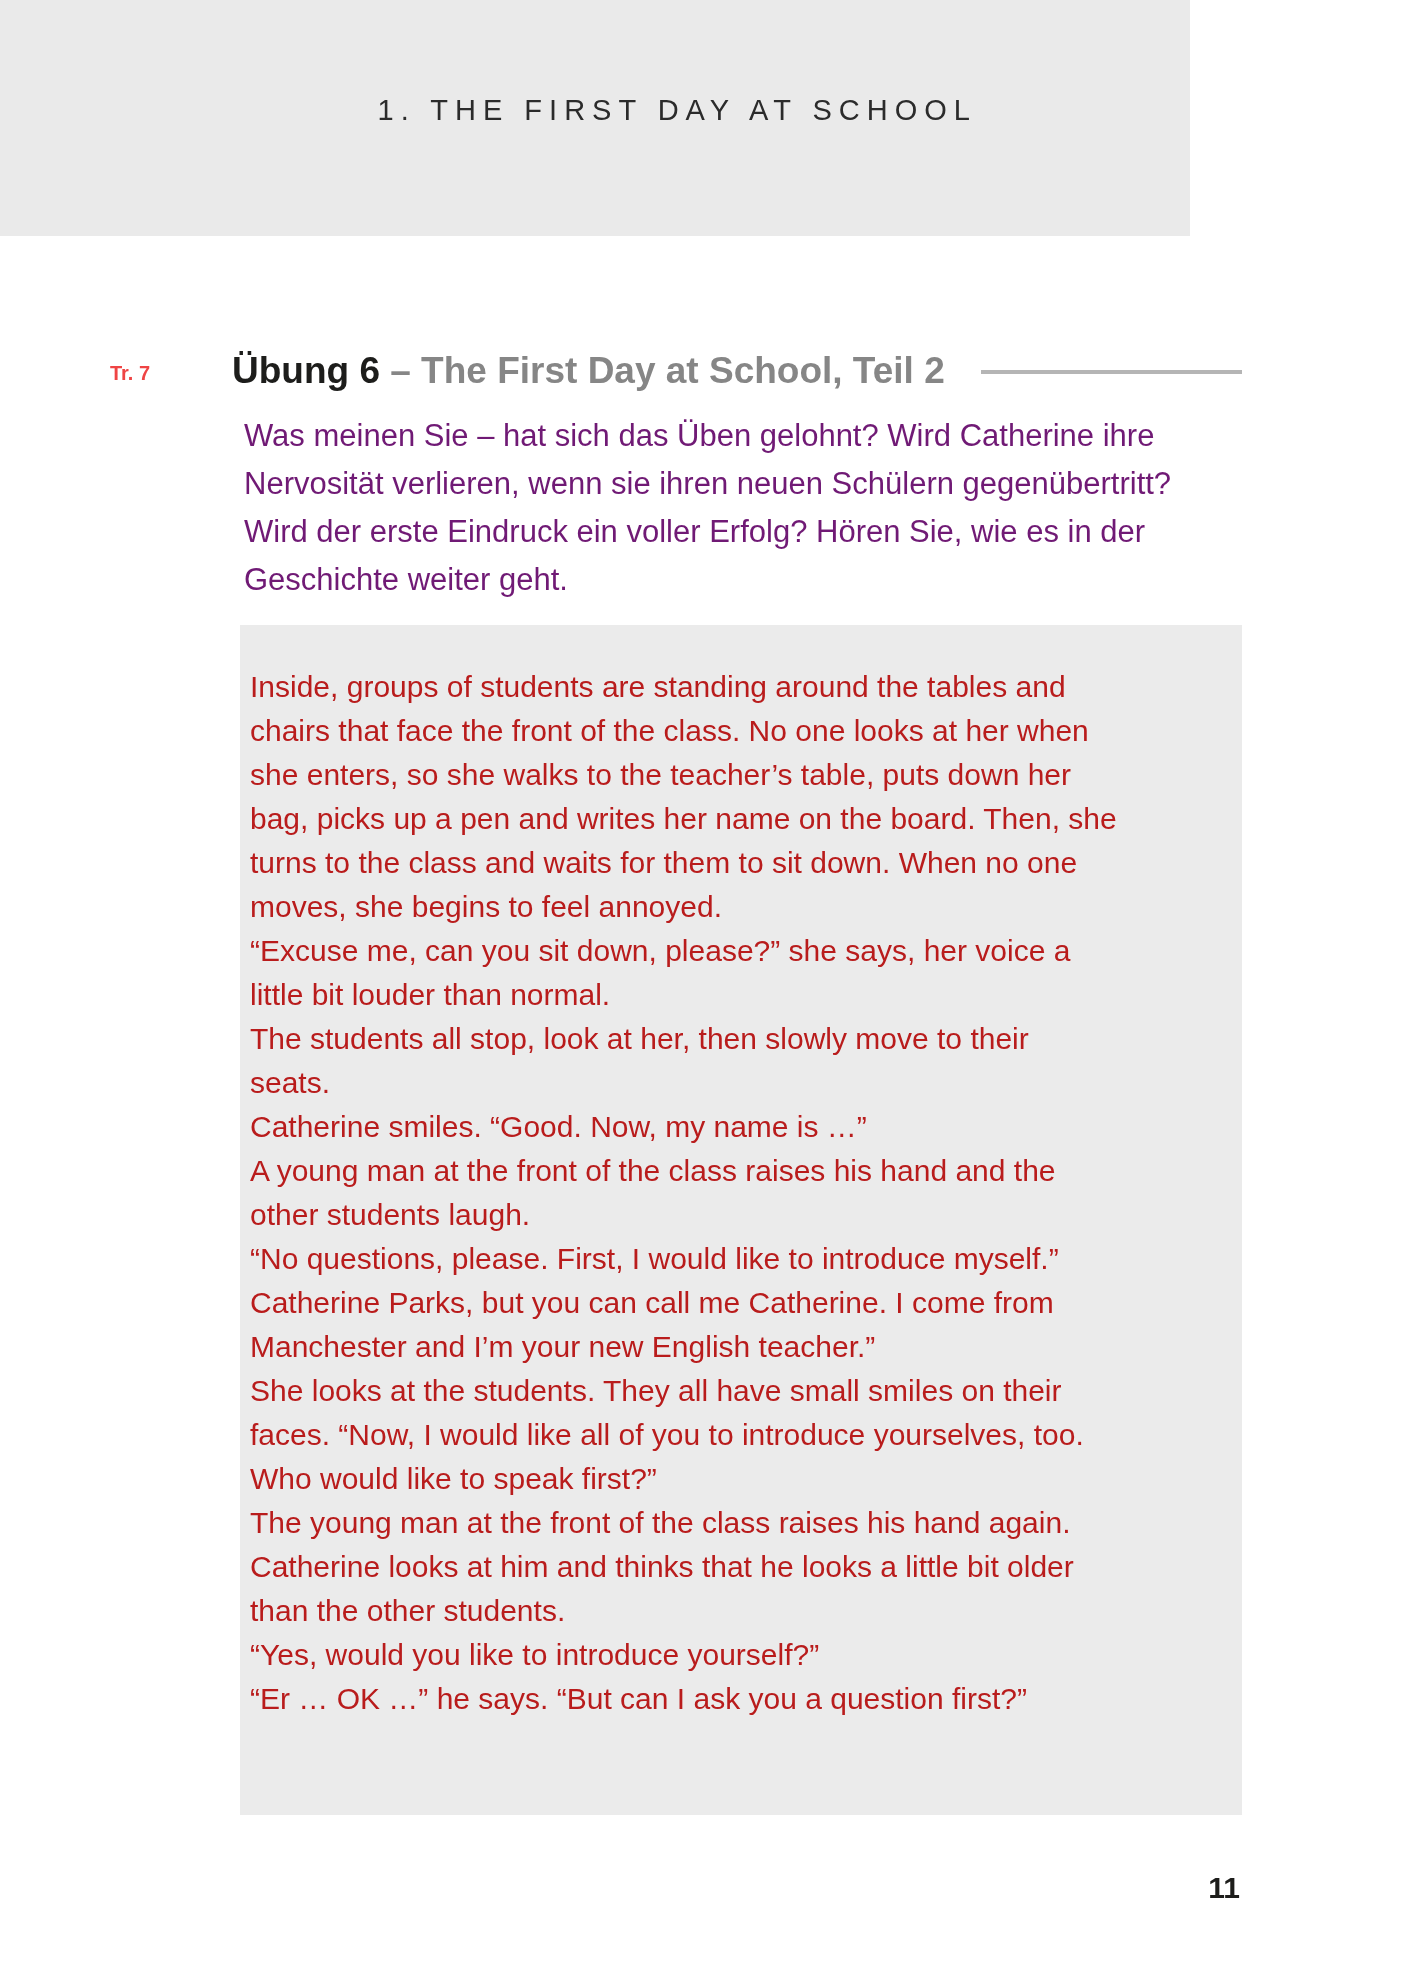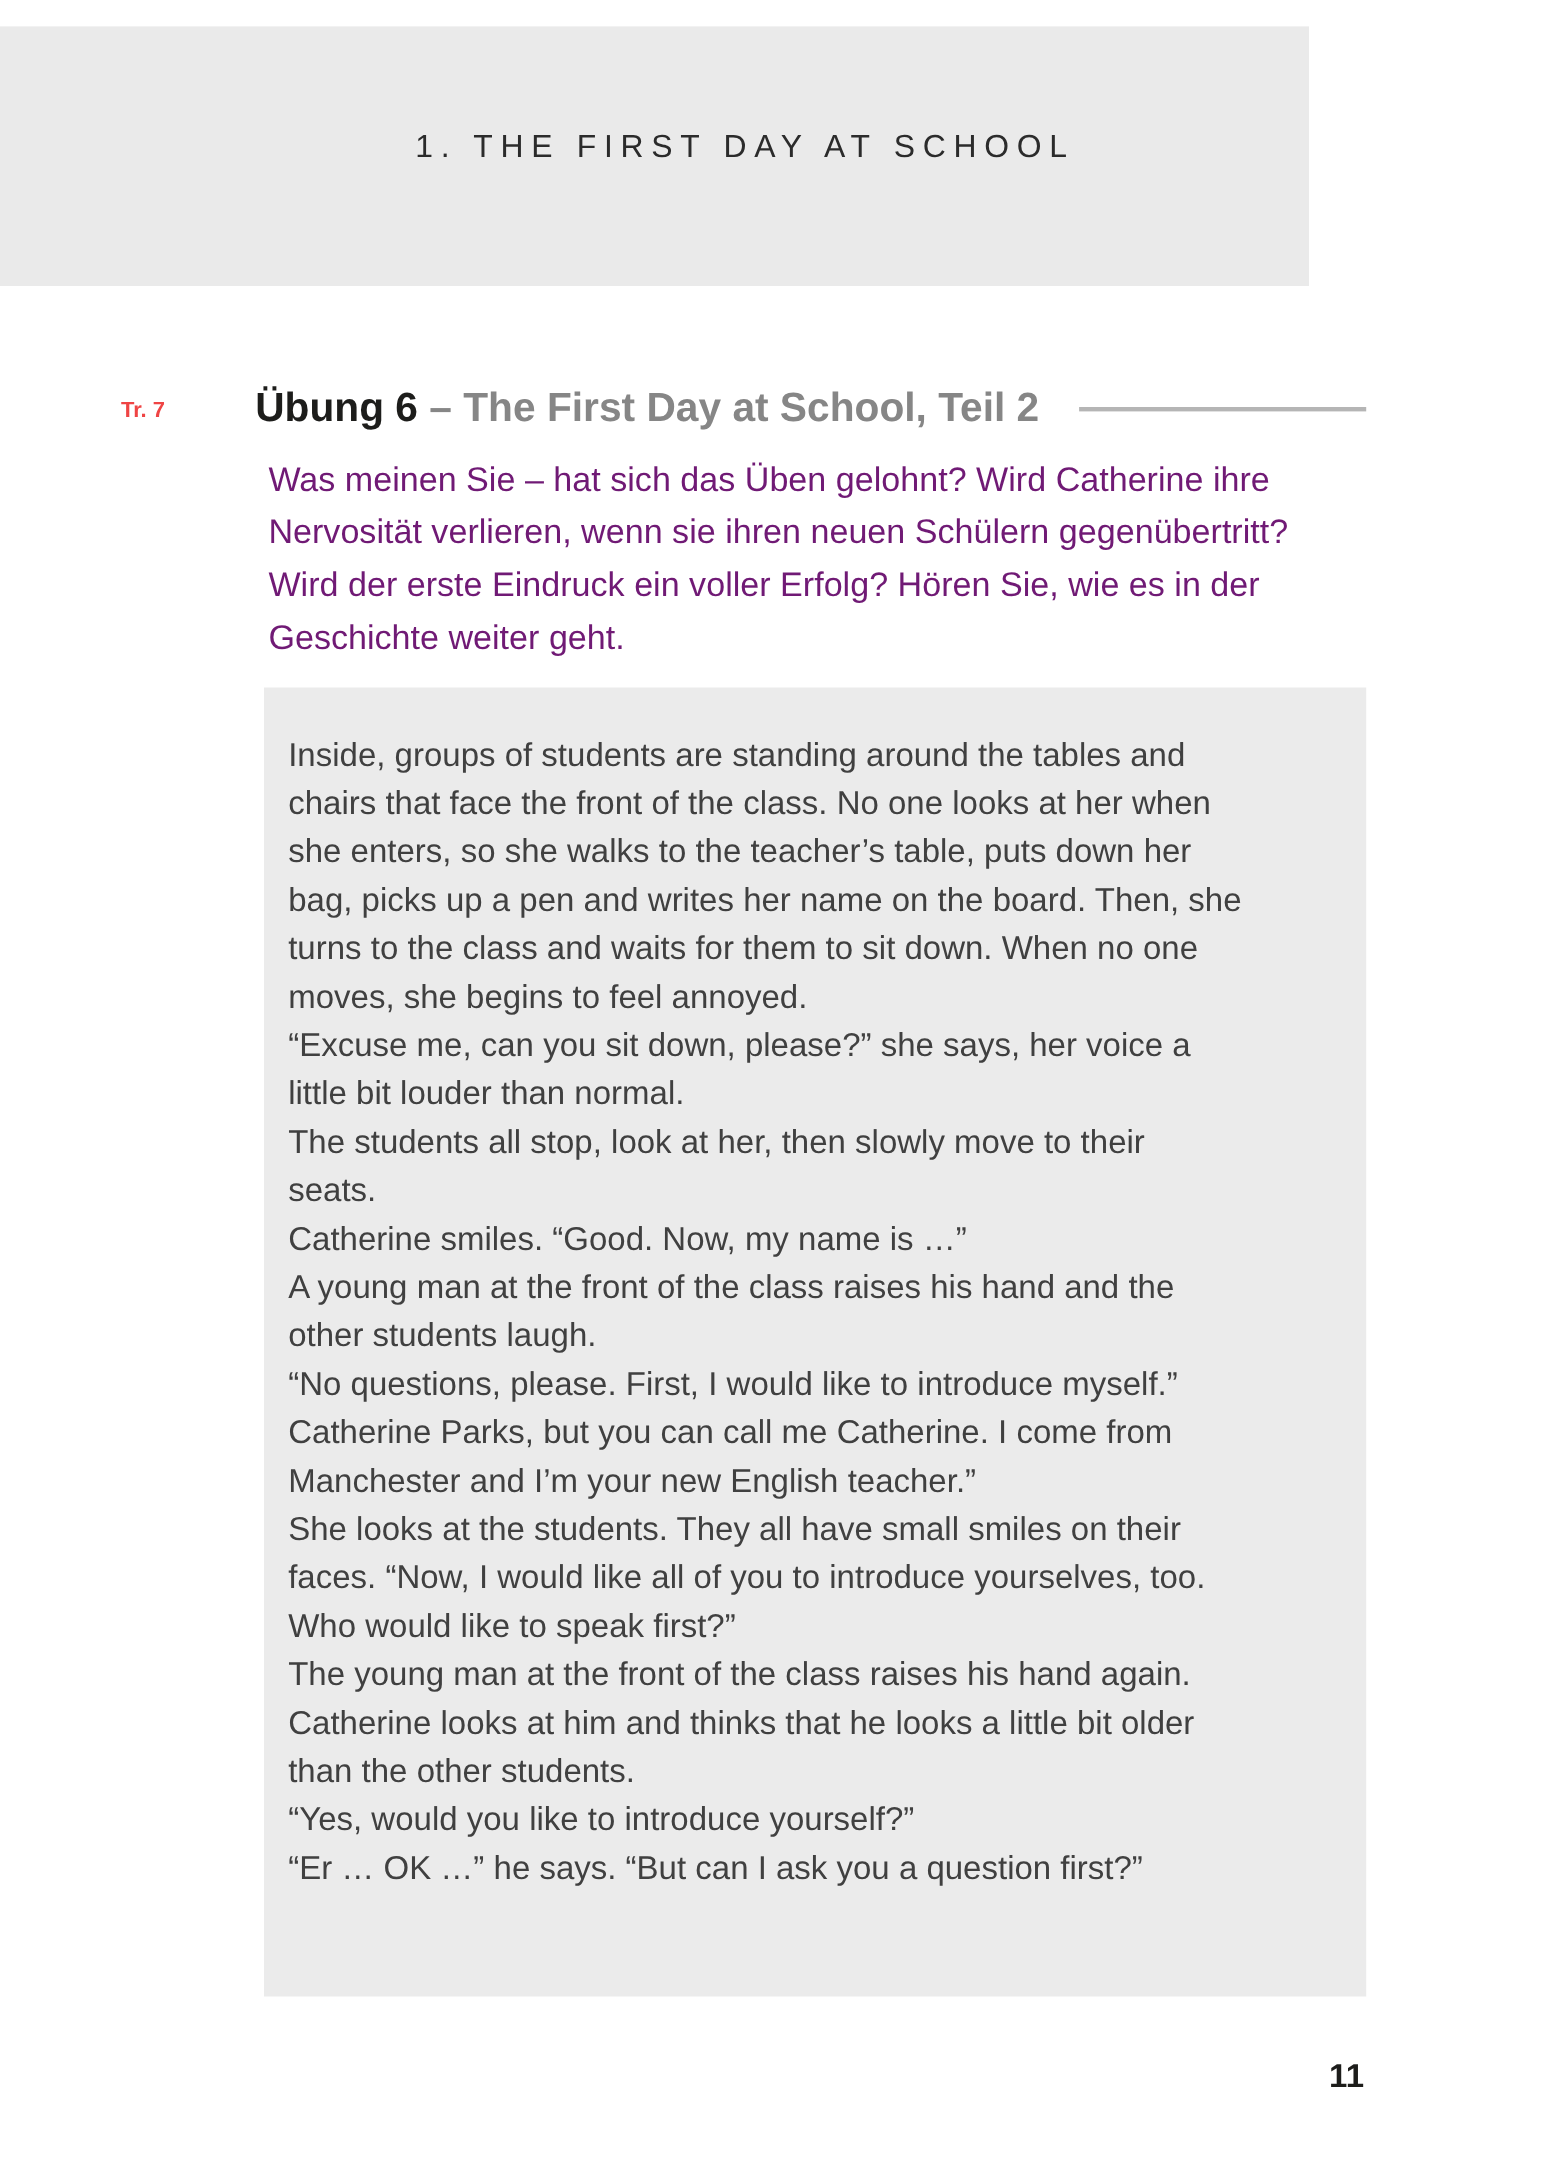--- a/index.html
+++ b/index.html
@@ -11,21 +11,20 @@
     font-family: "Liberation Sans", sans-serif;
     overflow: hidden;
   }
   
   .band {
     position: absolute;
     left: 0; top: 0;
     width: 1190px; height: 236px;
     background: #eaeaea;
     overflow: hidden;
-    margin-top: 24px;
   }
   .band-title {
     position: absolute;
     top: 94px; right: 213px;
     font-size: 29px;
     letter-spacing: 7px;
     color: #2b2b2b;
     white-space: nowrap;
   }
   .corner-circle {
@@ -75,24 +74,24 @@
     line-height: 48px;
     color: #701a75;
   }
   
   .story-box {
     position: absolute;
     left: 240px; top: 625px;
     width: 1002px; height: 1190px;
     box-sizing: border-box;
     background: #ebebeb;
-    padding: 40px 22px 0 22px;
+    padding: 40px 22px 0 10px;
     font-size: 30px;
     line-height: 44px;
-    color: #404040;
+    color: #b91c1c;
   }
   .line { white-space: nowrap; }
   
   .page-num {
     position: absolute;
     top: 1871px; right: 178px;
     font-size: 30px;
     font-weight: bold;
     color: #1d1d1b;
   }

